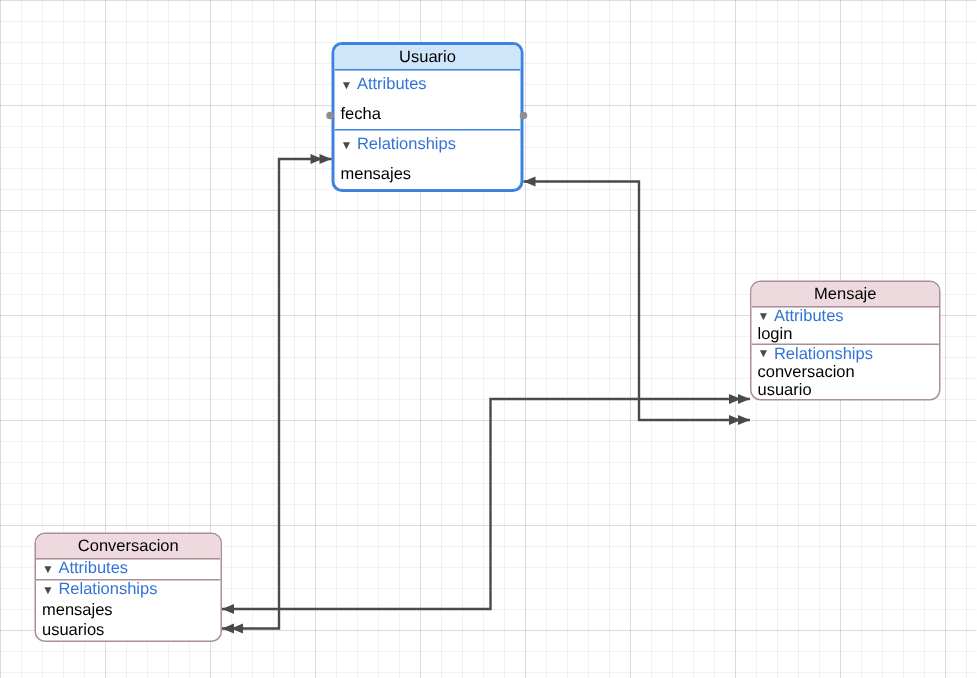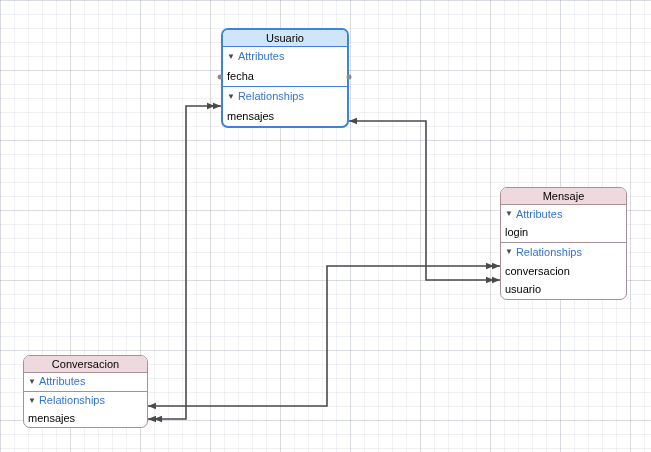--- a/index.html
+++ b/index.html
@@ -85,21 +85,21 @@
       <span>Attributes</span>
     </div>
     <div class="row">fecha</div>
     <div class="row sec sep">
       <span class="tri">▼</span>
       <span>Relationships</span>
     </div>
     <div class="row">mensajes</div>
   </div>
 
-  <div class="entity" style="left:500px;top:187px;width:127px;height:113px">
+  <div class="entity" style="left:500px;top:187px;width:127px;height:80px">
     <div class="hdr">Mensaje</div>
     <div class="row sec">
       <span class="tri">▼</span>
       <span>Attributes</span>
     </div>
     <div class="row">login</div>
     <div class="row sec sep">
       <span class="tri">▼</span>
       <span>Relationships</span>
     </div>
@@ -111,20 +111,21 @@
     <div class="hdr">Conversacion</div>
     <div class="row sec">
       <span class="tri">▼</span>
       <span>Attributes</span>
     </div>
     <div class="row sec sep">
       <span class="tri">▼</span>
       <span>Relationships</span>
     </div>
     <div class="row">mensajes</div>
+    <div class="row">usuarios</div>
   </div>
 
   <svg id="connectors" width="651" height="452" viewBox="0 0 651 452">
 
     <g>
       <polyline points="221,106 186,106 186,419 148,419"></polyline>
       <polygon points="221,106 213,102.7 213,109.3"></polygon>
       <polygon points="215,106 207,102.7 207,109.3"></polygon>
       <polygon points="148,419 156,415.7 156,422.3"></polygon>
       <polygon points="154,419 162,415.7 162,422.3"></polygon>

